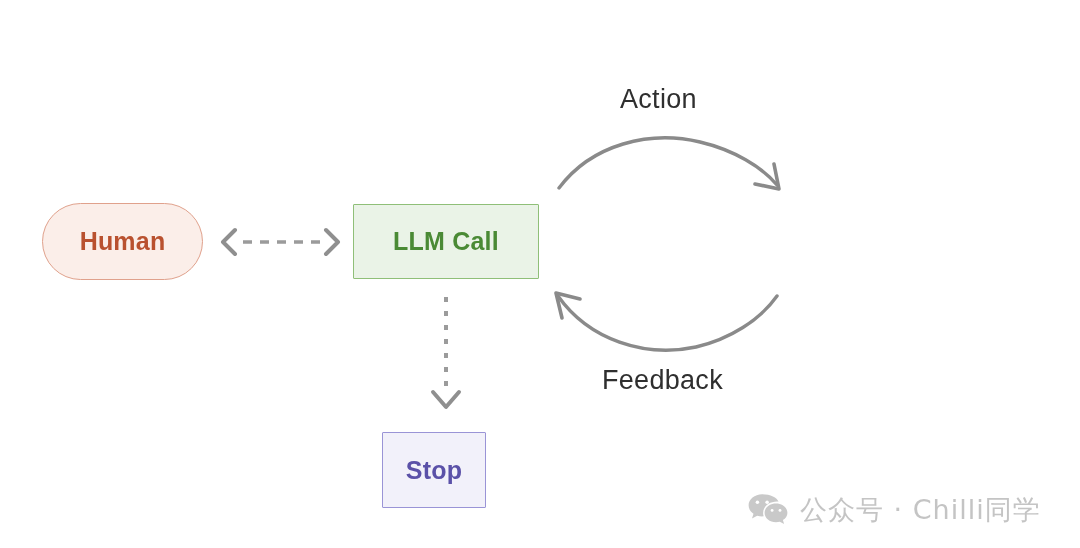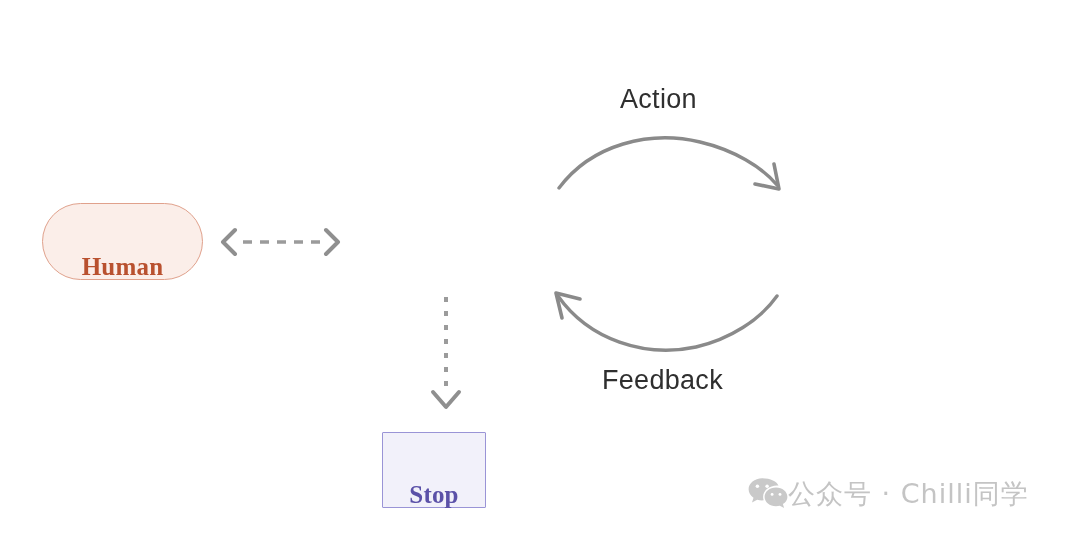--- a/index.html
+++ b/index.html
@@ -16,26 +16,25 @@
     width: 1080px;
     height: 548px;
     background: #ffffff;
     overflow: hidden;
   }
 
   
   .node {
     position: absolute;
     display: flex;
-    align-items: flex-end;
+    align-items: center;
     justify-content: center;
     box-sizing: border-box;
     text-align: center;
     letter-spacing: 0.2px;
-    font-family: Liberation Serif, serif;
   }
   .node-label {
     display: block;
     line-height: 1;
     white-space: nowrap;
   }
 
   
   #node-human {
     left: 42px;
@@ -119,24 +118,24 @@
     top: 0;
     width: 1080px;
     height: 548px;
     pointer-events: none;
   }
 
   
   #watermark {
     position: absolute;
     left: 748px;
-    top: 476px;
+    top: 492px;
     display: flex;
     align-items: center;
-    gap: 0;
+    gap: 12px;
   }
   #watermark-text {
     color: #c4c4c4;
     font-size: 27px;
     font-family: "DejaVu Sans", "Liberation Sans", sans-serif;
     white-space: nowrap;
     letter-spacing: 1px;
   }
 </style>
 </head>
@@ -169,20 +168,23 @@
     <g>
       <path d="M 777,296 C 760,320 730,339 696,347 C 645,358 589,340 558,296" fill="none" stroke="#8a8a8a" stroke-width="3.4" stroke-linecap="round"></path>
       <polyline points="580,299 556,293 562,318" fill="none" stroke="#8a8a8a" stroke-width="3.6" stroke-linecap="round" stroke-linejoin="round"></polyline>
     </g>
   </svg>
 
   <div class="node" id="node-human">
     <span class="node-label">Human</span>
   </div>
 
+  <div class="node" id="node-llm">
+    <span class="node-label">LLM Call</span>
+  </div>
 
 
   <div class="node" id="node-stop">
     <span class="node-label">Stop</span>
   </div>
 
   <div class="arc-label" id="label-action">Action</div>
 
   <div class="arc-label" id="label-feedback">Feedback</div>
 

